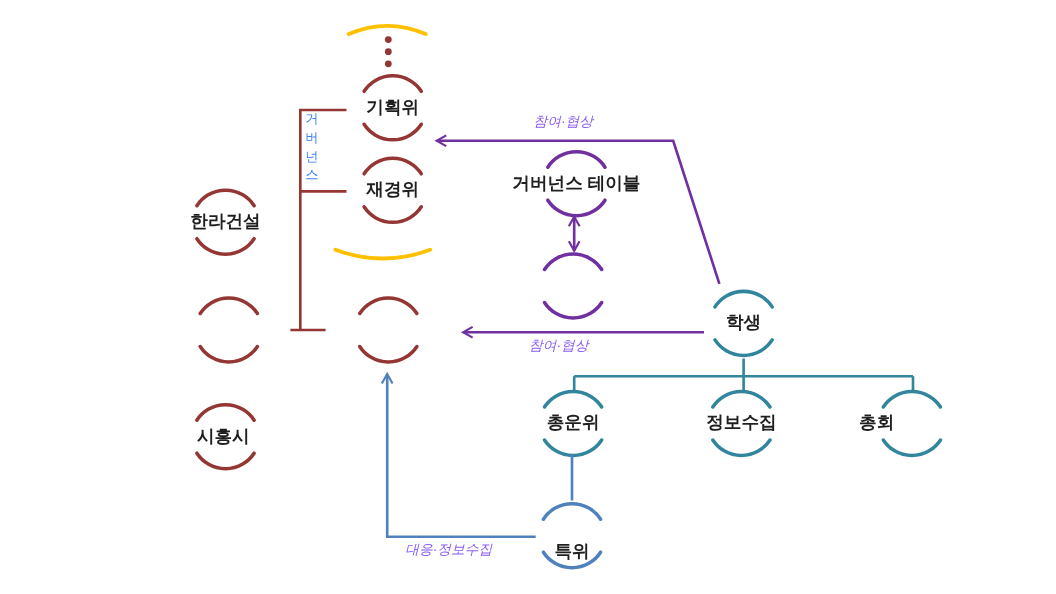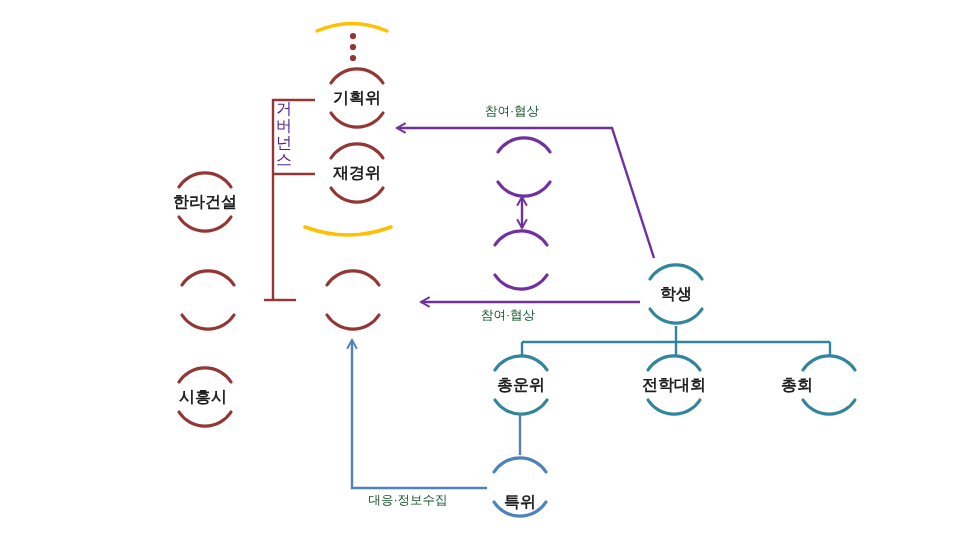--- a/index.html
+++ b/index.html
@@ -19,29 +19,30 @@
     color:#1f1f1f;
     white-space:nowrap;
     letter-spacing:0;
     text-align:right;
   }
   .edge-label{
     position:absolute;
     transform:translate(-50%,-50%);
     font-size:12.5px;
     font-weight:400;
-    color:#14532d;
+    color:#8b5cf6;
     white-space:nowrap;
+    font-style:italic;
   }
   .edge-label-vertical{
     position:absolute;
     width:15px;
-    font-size:16px;
+    font-size:12px;
     line-height:17px;
-    color:#4c1d95;
+    color:#3b82f6;
     word-break:break-all;
     text-align:center;
   }
 </style>
 </head>
 <body>
 
 <div class="canvas">
 
   <svg class="layer" width="960" height="540" viewBox="0 0 960 540" aria-hidden="true">
@@ -139,23 +140,24 @@
     <g stroke="#4F81BD" stroke-width="2.4" fill="none">
       <path d="M520 413 V455"></path>
       <path d="M487 488 H352 V340" marker-end="url(#arrow-blue)"></path>
     </g>
   </svg>
 
   <div class="node-label" style="left:205px;top:202px">한라건설</div>
   <div class="node-label" style="left:203px;top:397px">시흥시</div>
   <div class="node-label" style="left:357px;top:98px">기획위</div>
   <div class="node-label" style="left:357px;top:173px">재경위</div>
+  <div class="node-label" style="left:524px;top:167px">거버넌스 테이블</div>
   <div class="node-label" style="left:676px;top:294px">학생</div>
   <div class="node-label" style="left:521px;top:385px">총운위</div>
-  <div class="node-label" style="left:674px;top:385px">전학대회</div>
+  <div class="node-label" style="left:674px;top:385px">정보수집</div>
   <div class="node-label" style="left:797px;top:385px">총회</div>
   <div class="node-label" style="left:520px;top:502px">특위</div>
 
   <div class="edge-label-vertical" style="left:276px;top:100px">거버넌스</div>
   <div class="edge-label" style="left:512px;top:111px">참여·협상</div>
   <div class="edge-label" style="left:508px;top:315px">참여·협상</div>
   <div class="edge-label" style="left:408px;top:500px">대응·정보수집</div>
 
 </div>
 

